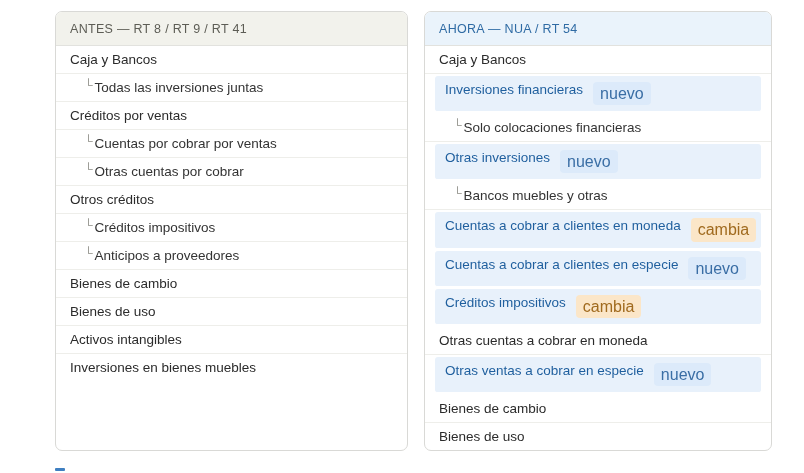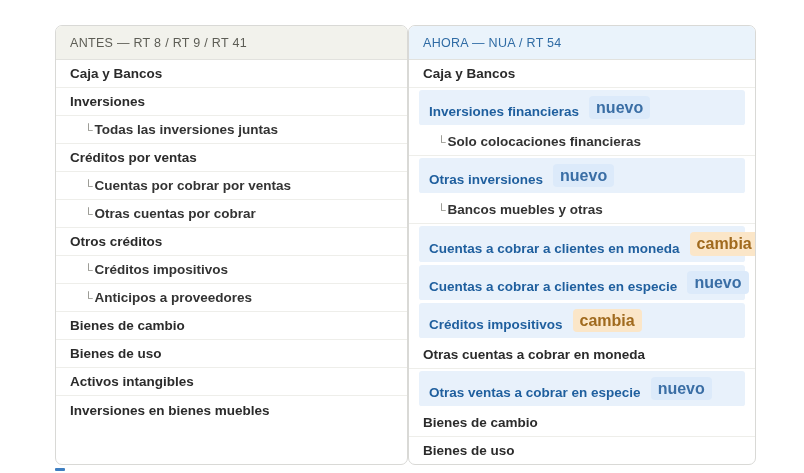--- a/index.html
+++ b/index.html
@@ -11,21 +11,22 @@
   .page {
     position: relative;
     width: 804px;
     height: 473px;
     box-sizing: border-box;
     background: #ffffff;
     overflow: hidden;
   }
   .columns {
     display: flex;
-    padding: 25px 28px 0 55px;
+    gap: 16px;
+    padding: 11px 28px 0 55px;
     box-sizing: border-box;
   }
   .panel {
     border: 1px solid #d9d9d6;
     border-radius: 7px;
     overflow: hidden;
     background: #ffffff;
     box-sizing: border-box;
   }
   .panel.left {
@@ -49,28 +50,27 @@
   }
   .panel.right .panel-header {
     background: #eaf3fb;
     color: #2f6ba4;
   }
   .rows {
     padding: 0 0 0 0;
   }
   .row {
     display: flex;
-    align-items: flex-end;
+    align-items: flex-start;
     min-height: 28px;
     font-size: 13.5px;
     color: #2b2b2b;
     border-bottom: 1px solid #eeeeea;
     box-sizing: border-box;
     padding: 6px 12px 6px 14px;
-    font-weight: bold;
   }
   .row:last-child {
     border-bottom: none;
   }
   .row.plain {
     background: transparent;
   }
   .row.hl {
     background: #e8f1fb;
     border-bottom: 1px solid #ffffff;
@@ -133,23 +133,20 @@
 
 <div class="page">
   <div class="columns">
 
     <div class="panel left">
       <div class="panel-header">ANTES — RT 8 / RT 9 / RT 41</div>
       <div class="rows">
           <div class="row plain">
             <span class="label">Caja y Bancos</span>
           </div>
-          <div class="row plain">
-            <span class="label">Inversiones</span>
-          </div>
           <div class="row plain sub">
             <span class="elbow">└</span>
             <span class="label">Todas las inversiones juntas</span>
           </div>
           <div class="row plain">
             <span class="label">Créditos por ventas</span>
           </div>
           <div class="row plain sub">
             <span class="elbow">└</span>
             <span class="label">Cuentas por cobrar por ventas</span>

